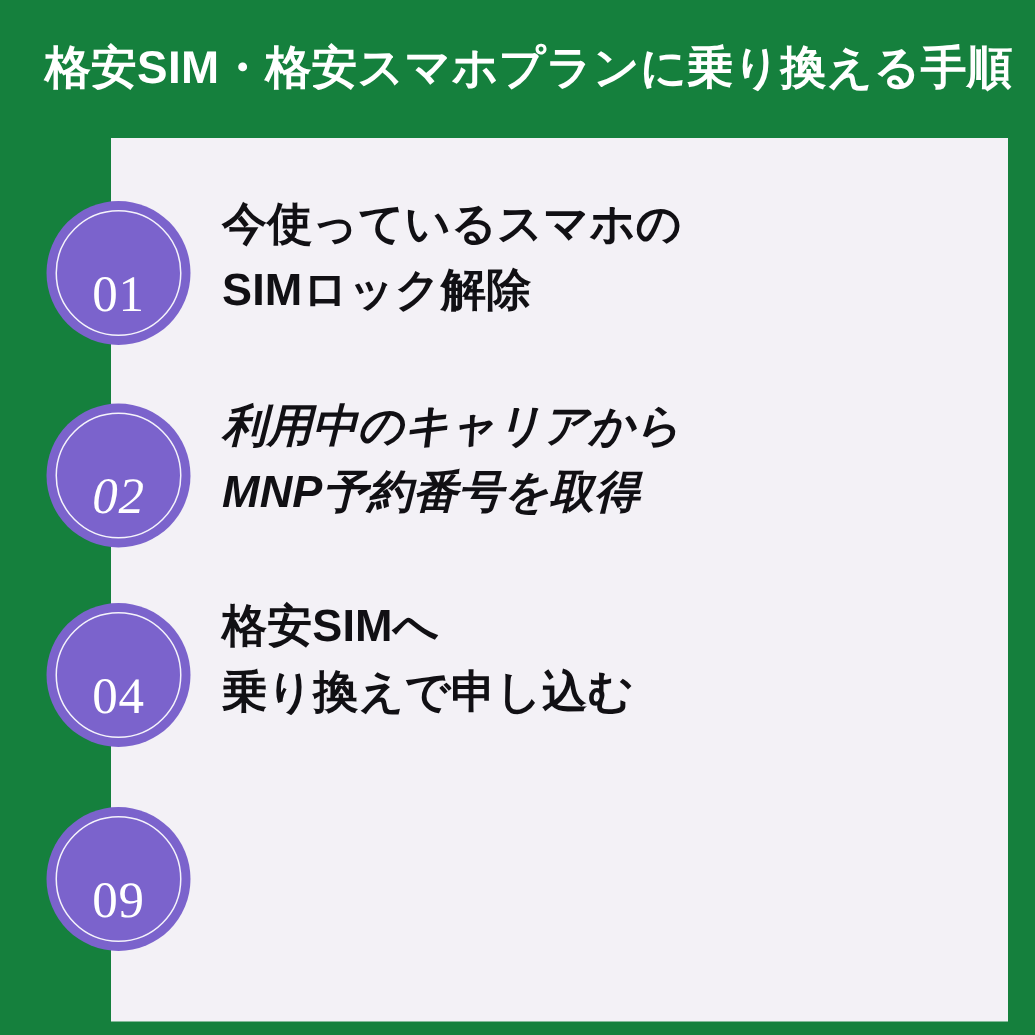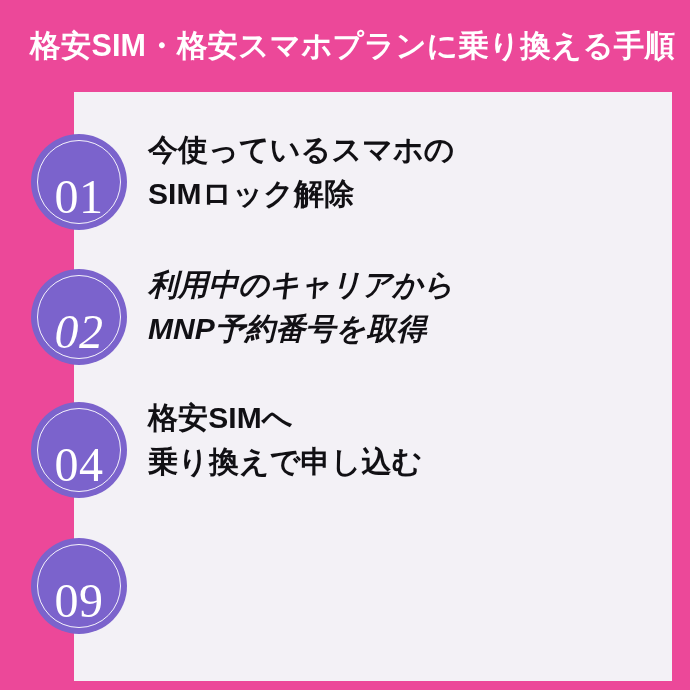--- a/index.html
+++ b/index.html
@@ -12,21 +12,21 @@
     overflow: hidden;
     background: #7b63cc;
     font-family: "Liberation Sans", "DejaVu Sans", sans-serif;
     -webkit-font-smoothing: antialiased;
   }
 
   .infographic {
     position: relative;
     width: 690px;
     height: 690px;
-    background: #ec4899;
+    background: #15803d;
   }
 
   
   .header {
     position: absolute;
     left: 0;
     top: 0;
     width: 690px;
     height: 92px;
     display: flex;
@@ -93,21 +93,21 @@
     top: 6px;
     width: 82px;
     height: 82px;
     border: 1.4px solid rgba(255,255,255,0.92);
     border-radius: 50%;
     box-sizing: content-box;
   }
   .step-badge-num {
     position: relative;
     font-family: "Liberation Serif", "DejaVu Serif", serif;
-    font-size: 48px;
+    font-size: 34px;
     font-weight: 400;
     color: #ffffff;
     letter-spacing: 0.5px;
     line-height: 1;
     padding-bottom: 2px;
     margin-top: 32px;
   }
 
   .step-text {
     position: absolute;

